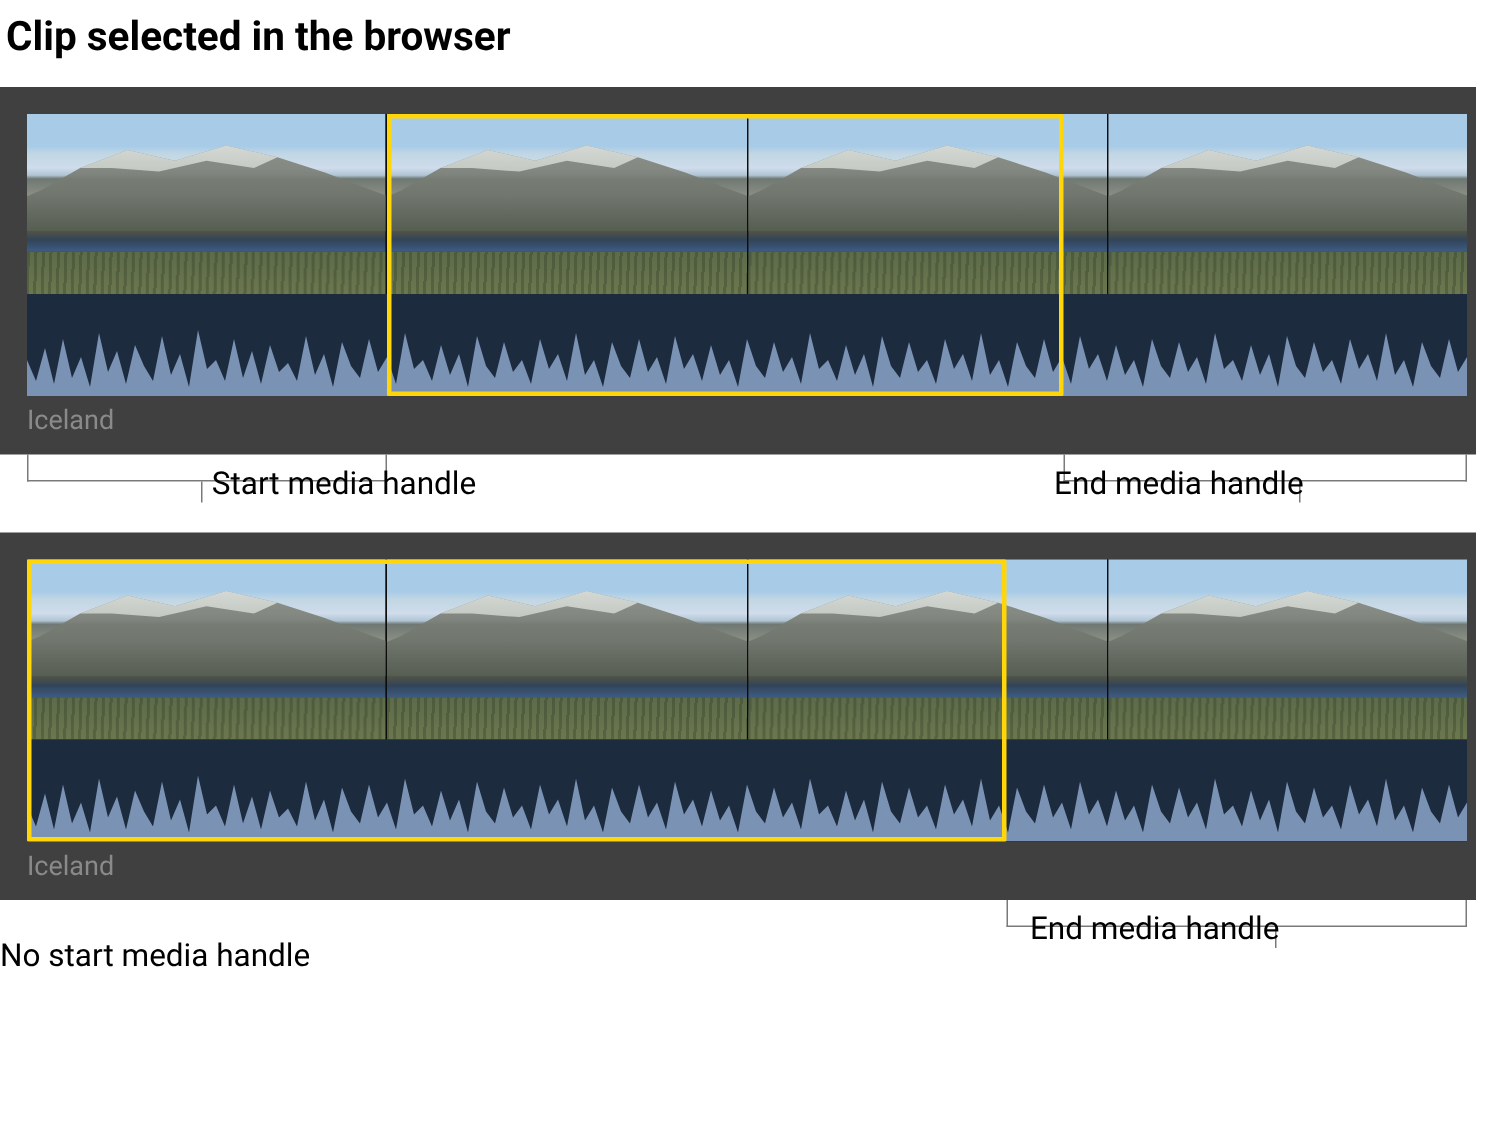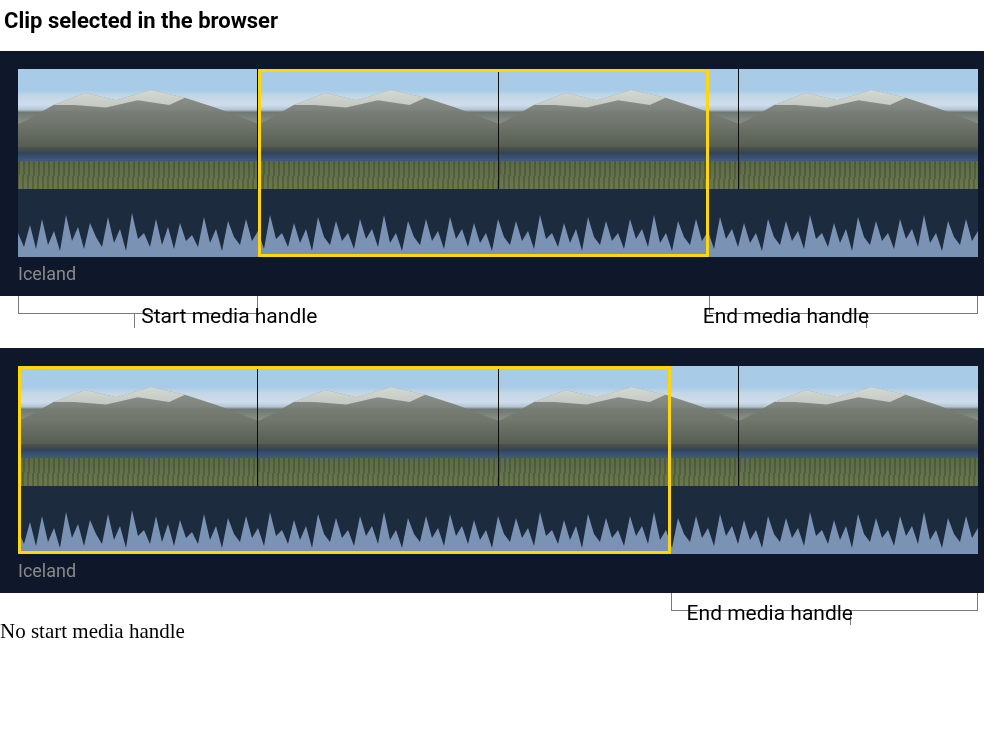--- a/index.html
+++ b/index.html
@@ -5,26 +5,26 @@
   * { box-sizing: border-box; margin: 0; padding: 0; }
   body {
     width: 990px;
     height: 754px;
     background: #fff;
     font-family: -apple-system, BlinkMacSystemFont, "Segoe UI", Roboto, Helvetica, Arial, sans-serif;
     color: #000;
     overflow: hidden;
   }
   .title {
-    font-size: 22px;
+    font-size: 27px;
     font-weight: 700;
     margin: 8px 0 18px 4px;
   }
   .browser {
-    background: #0f172a;
+    background: #404040;
     width: 984px;
     padding: 18px 0 0 18px;
     position: relative;
   }
   .filmstrip {
     position: relative;
     width: 960px;
     height: 188px;
     background: #2a2a2a;
   }
@@ -111,21 +111,20 @@
   .callout-label {
     position: absolute;
     font-size: 21px;
     color: #000;
     top: 8px;
     white-space: nowrap;
   }
   .plain-label {
     font-size: 21px;
     color: #000;
-    font-family: Liberation Serif, serif;
   }
 </style>
 </head>
 <body>
 
 <div class="title">Clip selected in the browser</div>
 
 <div class="browser">
   <div class="filmstrip">
     <div class="frames">

